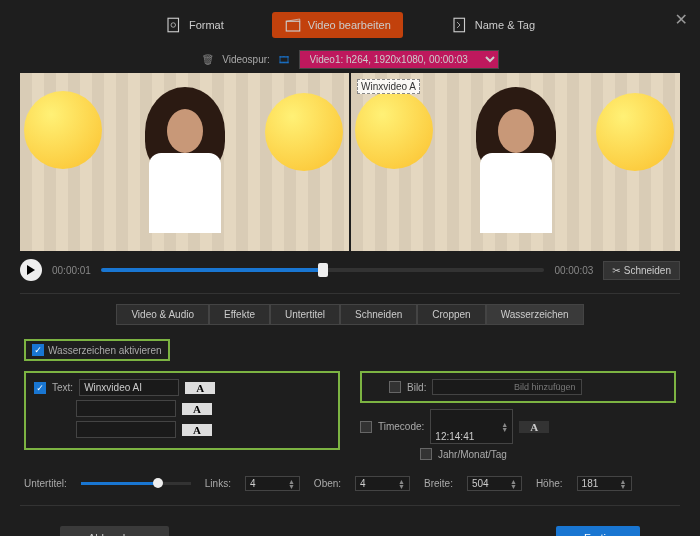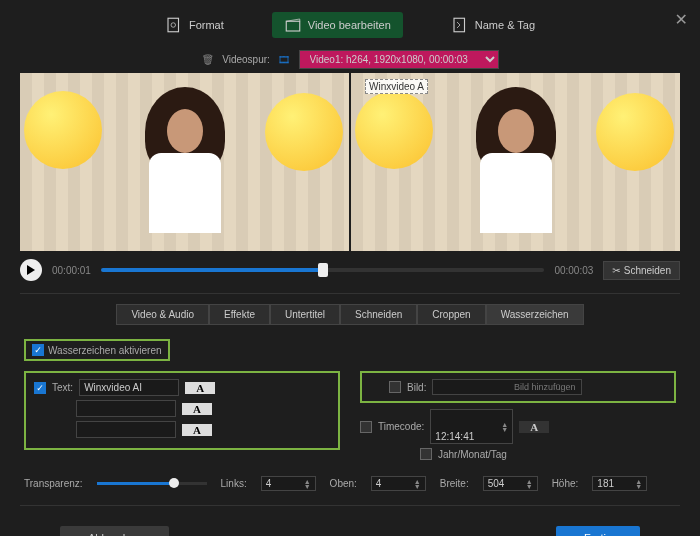--- a/index.html
+++ b/index.html
@@ -1,37 +1,37 @@
 <!DOCTYPE html>
 <html><head>
 <meta charset="utf-8">
 <style>
 * { box-sizing: border-box; margin: 0; padding: 0; font-family: Arial, sans-serif; }
 body { background: #1e1e1e; color: #ccc; width: 700px; height: 536px; overflow: hidden; font-size: 11px; }
 .top-tabs { display: flex; justify-content: center; gap: 40px; padding: 12px 0 8px; position: relative; }
 .top-tab { display: flex; align-items: center; gap: 6px; cursor: pointer; padding: 4px 8px; }
-.top-tab.active { background: #14532d; border-radius: 3px; padding: 4px 12px; }
+.top-tab.active { background: #c2410c; border-radius: 3px; padding: 4px 12px; }
 .top-tab svg { width: 18px; height: 18px; }
 .close-btn { position: absolute; right: 12px; top: 10px; color: #999; font-size: 16px; cursor: pointer; }
 .track-bar { display: flex; align-items: center; justify-content: center; gap: 8px; padding: 4px 0; font-size: 10px; }
 .track-sel { background: #be185d; border: 1px solid #444; color: #ccc; padding: 2px 6px; width: 200px; font-size: 10px; }
 .preview-wrap { position: relative; padding: 0 20px; }
 .prev-labels { display: flex; justify-content: space-between; font-size: 10px; color: #888; padding: 0 2px 2px; }
 .previews { display: flex; gap: 2px; }
 .preview { flex: 1; height: 178px; background: linear-gradient(180deg,#e8dcc9 0%,#e8dcc9 100%); position: relative; overflow: hidden; }
 .curtain { position:absolute; top:0; bottom:0; width:100%; background:
   repeating-linear-gradient(90deg,#d9ccb6 0 12px,#e4d7c0 12px 24px); }
 .person { position:absolute; left:50%; transform:translateX(-50%); bottom:0; width:140px; height:170px; }
 .hair { position:absolute; top:6px; left:30px; width:80px; height:90px; background:#2b1a12; border-radius:50% 50% 40% 40%; }
 .face { position:absolute; top:28px; left:52px; width:36px; height:44px; background:#c89878; border-radius:50%; }
 .shirt { position:absolute; top:72px; left:34px; width:72px; height:80px; background:#fff; border-radius:12px 12px 0 0; }
 .balloon { position:absolute; width:78px; height:78px; background:radial-gradient(circle at 35% 30%,#fff176,#fbc02d); border-radius:50%; }
 .balloon.left { left:4px; top:18px; }
 .balloon.right { right:6px; top:20px; }
-.wm-text { position:absolute; top:6px; left:14px; background:rgba(255,255,255,.85); color:#333; font-size:10px; padding:1px 3px; border:1px dashed #888; }
+.wm-text { position:absolute; top:6px; left:6px; background:rgba(255,255,255,.85); color:#333; font-size:10px; padding:1px 3px; border:1px dashed #888; }
 .playbar { display:flex; align-items:center; gap:10px; padding:8px 20px; }
 .play-btn { width:22px; height:22px; background:#eee; border-radius:50%; display:flex; align-items:center; justify-content:center; cursor:pointer; }
 .play-btn svg{width:10px;height:10px;}
 .time { font-size:10px; color:#888; }
 .seek { flex:1; height:4px; background:linear-gradient(90deg,#1976d2 0 50%,#333 50% 100%); position:relative; border-radius:2px; }
 .seek-thumb { position:absolute; left:50%; top:-5px; width:10px; height:14px; background:#eee; border-radius:2px; transform:translateX(-50%);}
 .cut-btn { background:#333; border:1px solid #444; color:#ccc; padding:3px 8px; font-size:10px; cursor:pointer; display:flex; align-items:center; gap:3px;}
 .divider { height:1px; background:#333; margin:4px 20px; }
 .sub-tabs { display:flex; justify-content:center; gap:0; padding:6px 8px; }
 .sub-tab { background:#2e2e2e; border:1px solid #444; padding:4px 14px; font-size:10px; cursor:pointer; }
@@ -194,21 +194,21 @@
         <span class="a-btn dark">A</span>
       </div>
       <div class="grow" style="padding-left:60px;">
         <span class="chk empty"></span>
         <span class="lbl">Jahr/Monat/Tag</span>
       </div>
     </div>
   </div>
 
   <div class="sliders-row">
-    <span class="lbl">Transparenz:</span>
+    <span class="lbl">Untertitel:</span>
     <div class="trans-slider">
         <div class="trans-thumb"></div>
       </div>
     <span class="lbl">Links:</span>
     <div class="spin">
         <span class="spin-val">4</span>
         <span class="spin-ctrl">▲<br>▼</span>
       </div>
     <span class="lbl">Oben:</span>
     <div class="spin">

